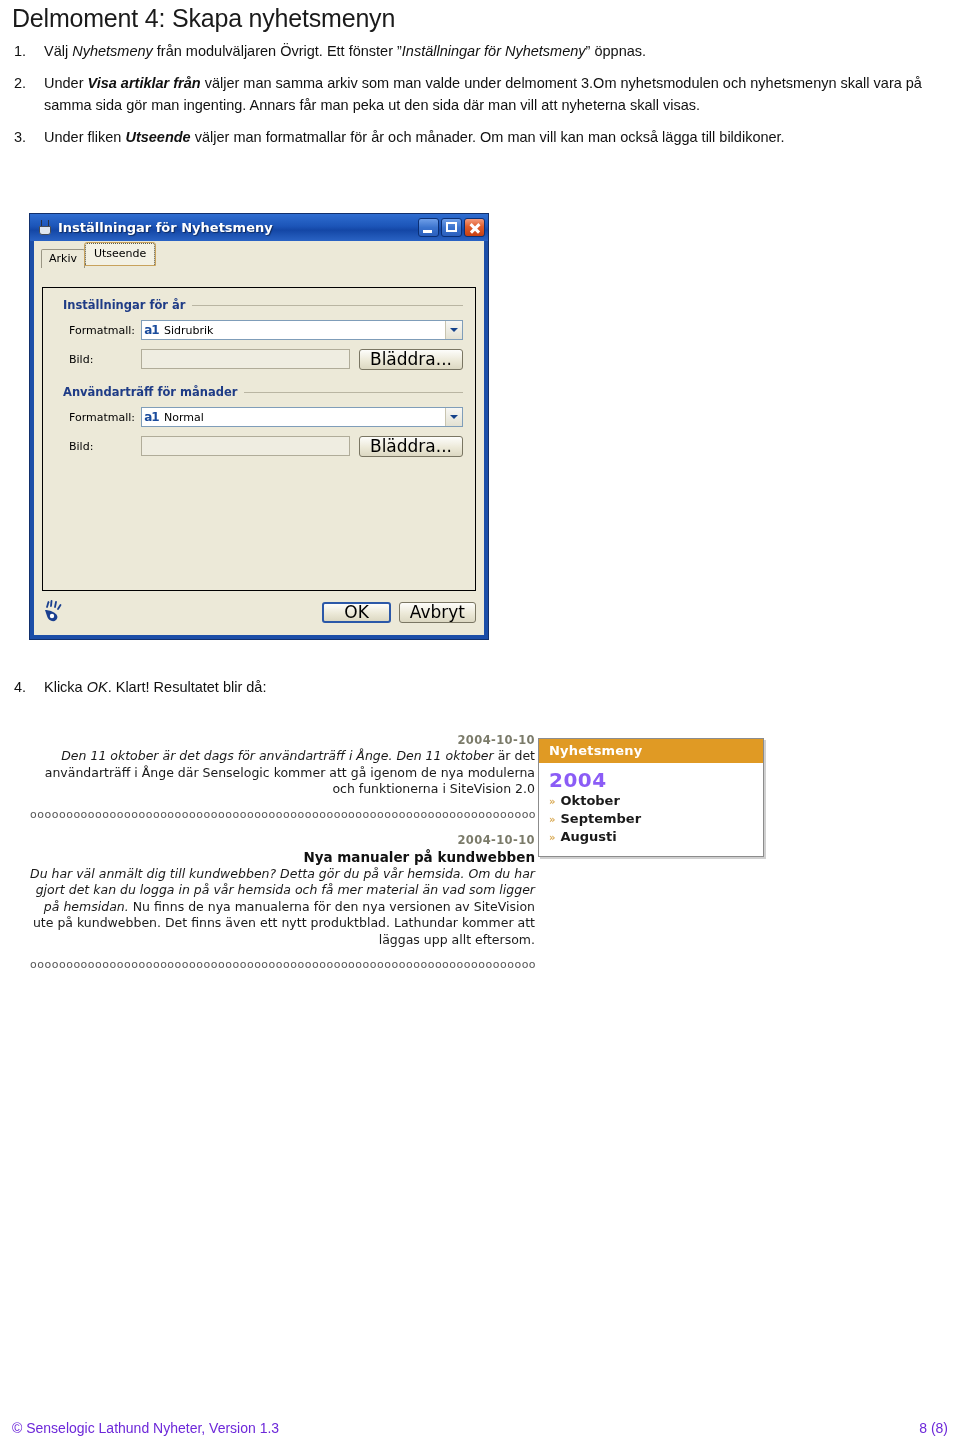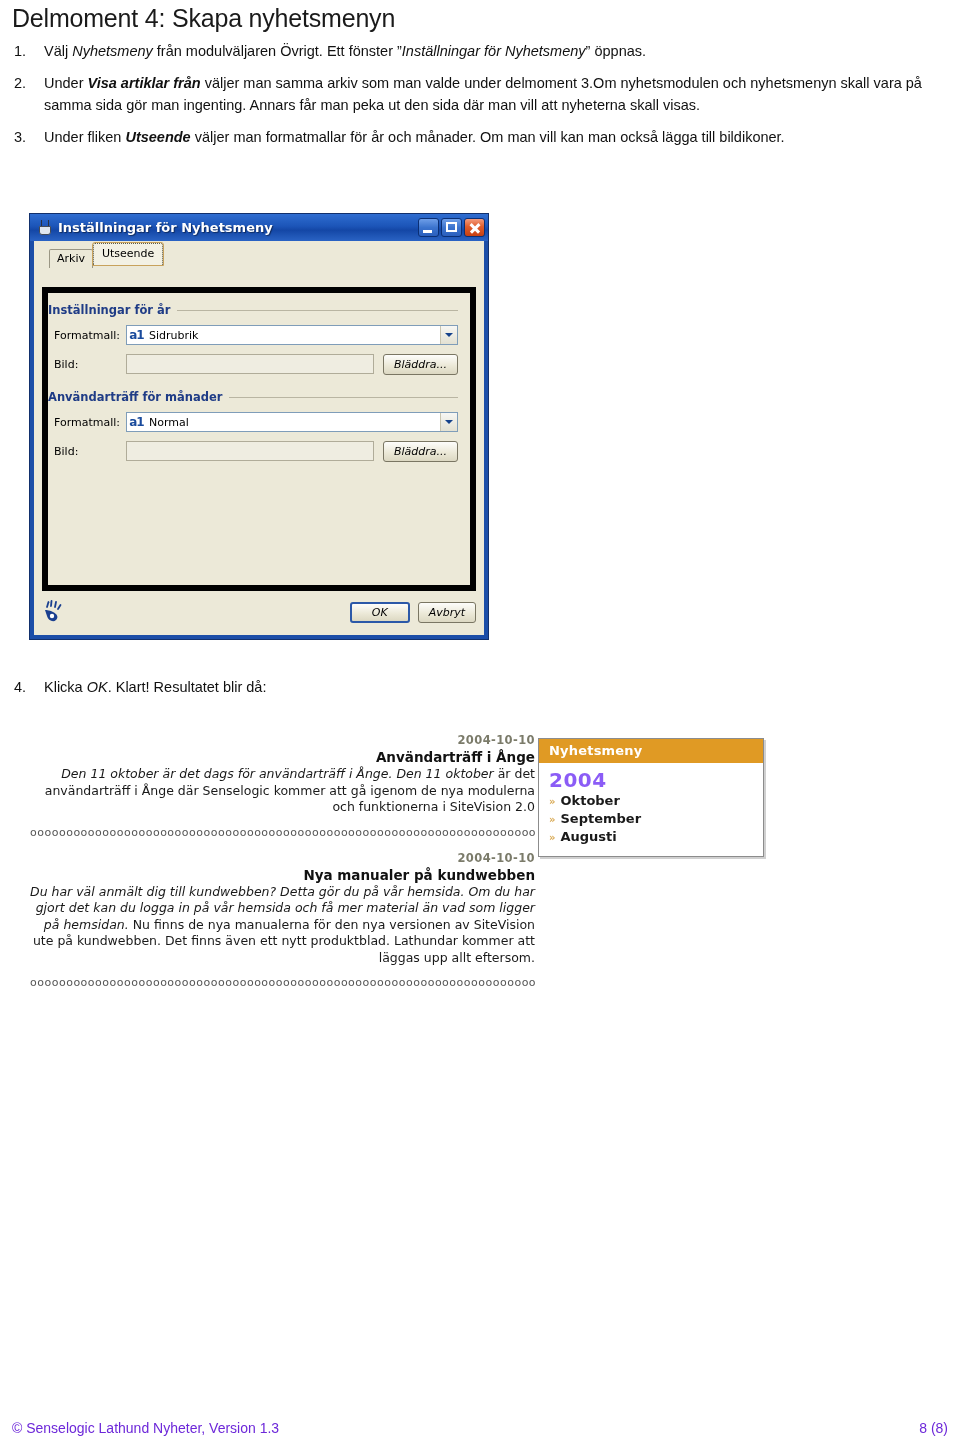--- a/index.html
+++ b/index.html
@@ -161,21 +161,21 @@
     background: #ece9d8;
     box-sizing: border-box;
     padding: 6px 7px 5px 7px;
   }
 
   .tabstrip {
     position: relative;
     height: 20px;
     display: flex;
     align-items: flex-end;
-    margin-left: 8px;
+    margin-left: 0;
   }
   .tab {
     font-size: 11px;
     color: #000;
     padding: 2px 7px 2px 7px;
     line-height: 14px;
     background: #ece9d8;
     border: 1px solid #9a9684;
     border-bottom: none;
     border-radius: 2px 2px 0 0;
@@ -190,23 +190,23 @@
     top: -2px;
     padding: 3px 8px 4px 8px;
     font-weight: 400;
   }
 
   .tabpanel {
     position: absolute;
     left: 8px; right: 8px;
     top: 46px; bottom: 44px;
     background: #ece9d8;
-    border: 6px solid #000000;
-    box-sizing: border-box;
-    padding: 10px 12px 0 0;
+    border: 1px solid #000000;
+    box-sizing: border-box;
+    padding: 10px 12px 0 20px;
   }
 
   .group {
     margin-bottom: 4px;
   }
   .group-title {
     display: flex;
     align-items: center;
     font-size: 11.5px;
     font-weight: bold;
@@ -280,31 +280,30 @@
     border-top: 4px solid #15428b;
   }
   .textinput {
     flex: 1 1 auto;
     height: 20px;
     background: #efede1;
     border: 1px solid #b0ac99;
     box-sizing: border-box;
   }
   .btn {
-    font-size: 11px;
+    font-size: 17px;
     color: #000;
     background: linear-gradient(to bottom, #fdfdfb 0%, #ece9d8 55%, #dcd8c2 100%);
     border: 1px solid #7a7663;
     border-radius: 3px;
     padding: 3px 10px;
     margin-left: 9px;
     flex: 0 0 auto;
     white-space: nowrap;
     line-height: 13px;
-    font-style: italic;
   }
   .btn.default {
     border: 2px solid #2b58a8;
     padding: 2px 20px;
   }
 
   .dlg-footer {
     position: absolute;
     left: 8px; right: 8px;
     bottom: 6px;
@@ -541,21 +540,20 @@
     <span class="num">4.</span>
     <span><span>Klicka </span><em>OK</em><span>. Klart! Resultatet blir då:</span></span>
   </div>
 
   <div class="result">
 
     <div class="news-col">
 
       <div>
         <div class="news-date">2004-10-10</div>
-        <div class="news-head">Användarträff i Ånge</div>
         <div class="news-body"><i>Den 11 oktober är det dags för användarträff i Ånge. Den 11 oktober </i><span>är det användarträff i Ånge där Senselogic kommer att gå igenom de nya modulerna och funktionerna i SiteVision 2.0</span></div>
       </div>
 
       <div class="news-sep">ooooooooooooooooooooooooooooooooooooooooooooooooooooooooooooooooooooooooooooooooooo</div>
 
       <div>
         <div class="news-date">2004-10-10</div>
         <div class="news-head">Nya manualer på kundwebben</div>
         <div class="news-body"><i>Du har väl anmält dig till kundwebben? Detta gör du på vår hemsida. Om du har gjort det kan du logga in på vår hemsida och få mer material än vad som ligger på hemsidan.</i><span> Nu finns de nya manualerna för den nya versionen av SiteVision ute på kundwebben. Det finns även ett nytt produktblad. Lathundar kommer att läggas upp allt eftersom.</span></div>
       </div>

